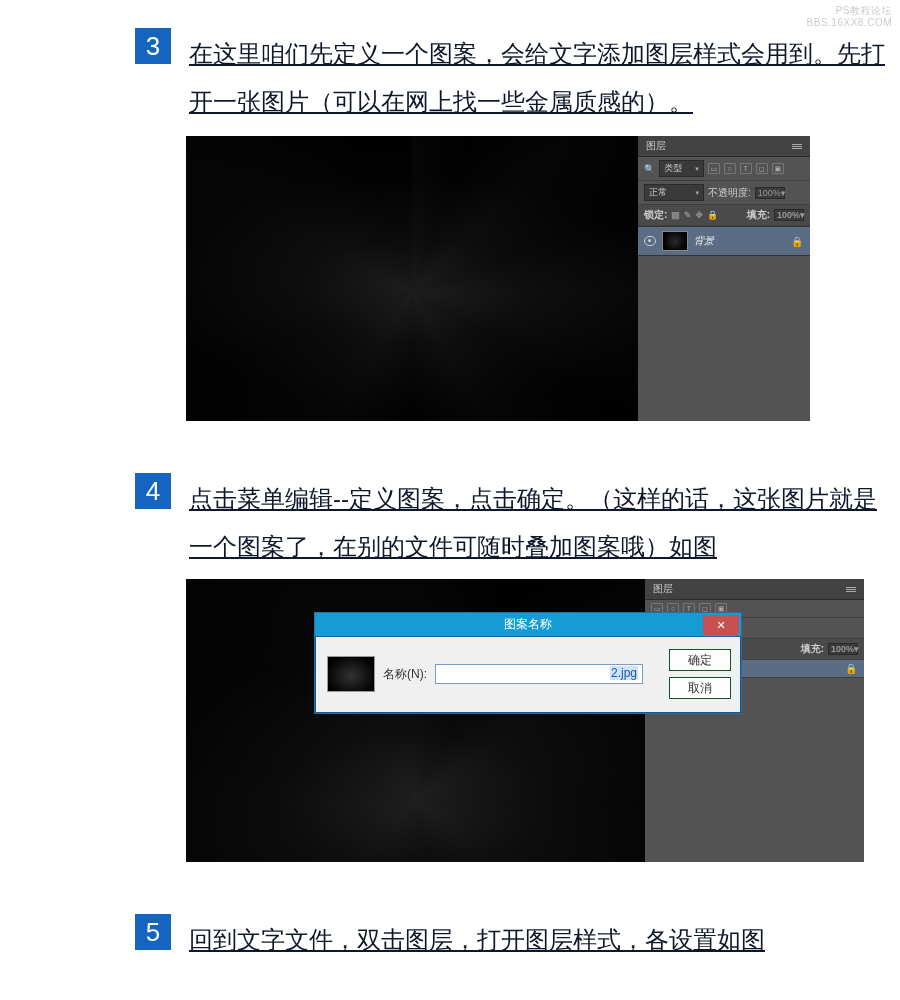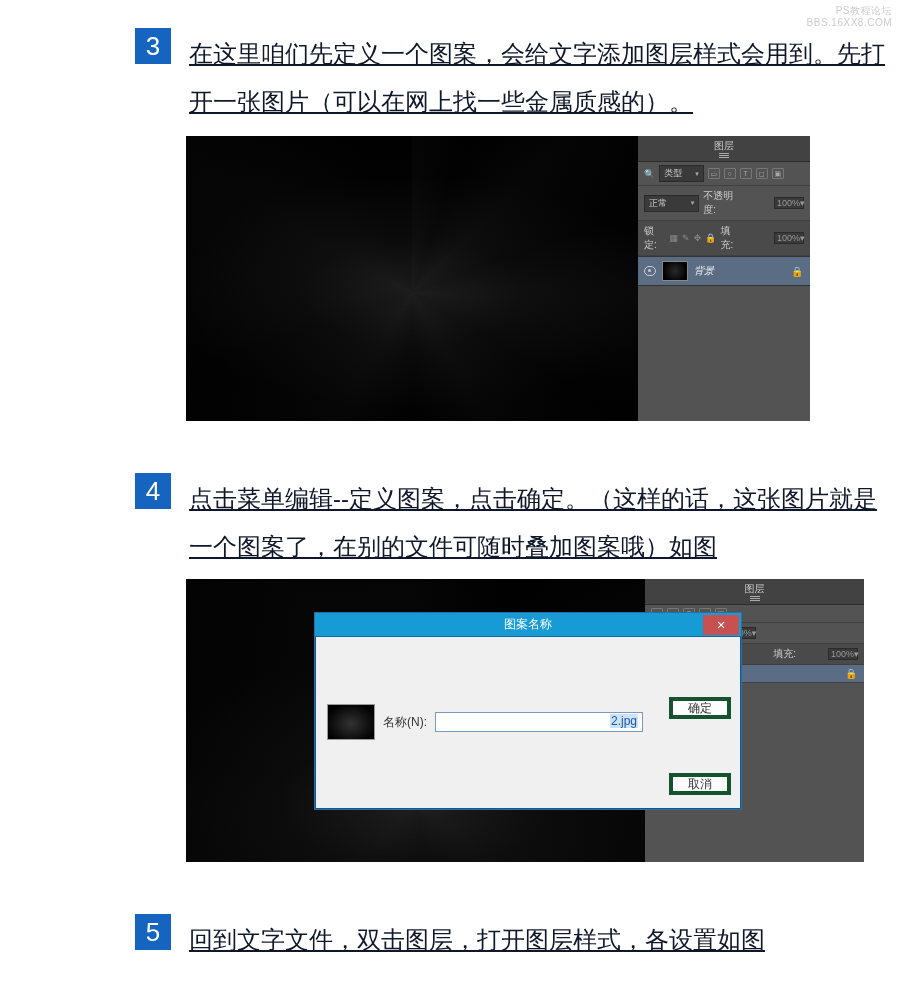--- a/index.html
+++ b/index.html
@@ -71,43 +71,42 @@
     font-size: 10px;
     color: #ccc;
   }
   .lp-tab {
     background: #424242;
     padding: 3px 8px;
     border-bottom: 1px solid #2b2b2b;
     display: flex;
     justify-content: space-between;
     align-items: center;
-    flex-direction: column;
   }
   .lp-menu-lines{ display:flex; flex-direction:column; gap:1px;}
   .lp-menu-lines span{ width:10px; height:1px; background:#aaa;}
   .lp-row {
     display: flex;
     align-items: center;
     padding: 3px 6px;
     gap: 4px;
     border-bottom: 1px solid #404040;
   }
   .lp-select {
     background: #3a3a3a;
     border: 1px solid #2a2a2a;
     padding: 1px 4px;
     font-size: 9px;
     color: #ccc;
     display:flex; align-items:center; gap:13px;
   }
   .lp-select .tri{ font-size:7px; color:#aaa;}
   .mini-icon{ width:12px; height:11px; border:1px solid #777; border-radius:1px; display:flex; align-items:center; justify-content:center; font-size:7px; color:#aaa;}
-  .lp-val{ width:30px; background:#3a3a3a; border:1px solid #2a2a2a; font-size:9px; padding:0 2px; color:#999; display:flex; justify-content:space-between;margin-left:28px;}
-  .lp-lock-row{ background:#4a4a4a; }
+  .lp-val{ width:30px; background:#3a3a3a; border:1px solid #2a2a2a; font-size:9px; padding:0 2px; color:#999; display:flex; justify-content:space-between;}
+  .lp-lock-row{ background:#4a4a4a;font-weight:bold; }
   .lp-lock-ico{ font-size:9px; color:#888;}
   .layer-item {
     display:flex; align-items:center;
     background:#5a6d85;
     padding:4px 6px;
     gap:6px;
     border-top:1px solid #333;
     border-bottom:1px solid #333;
   }
   .eye{ width:12px; height:10px; position:relative;}
@@ -180,23 +179,23 @@
     border:1px solid #7a9ac0;
     background:#fff;
     font-size:12px; color:#1a5aa6;
     padding:1px 4px;
   }
   .dlg-input span{ background:#cfe3f8; padding:0 1px;}
   .dlg-btns{ display:flex; flex-direction:column; gap:6px; margin-left:auto;}
   .dlg-btn{
     width:62px; height:22px;
     background:#fdfdfd;
-    border:4px solid #14532d;
+    border:1px solid #14532d;
     font-size:12px; color:#333;
-    display:flex; align-items:center; justify-content:center;margin-top:48px;
+    display:flex; align-items:center; justify-content:center;
   }
   .rpanel .lp-row{ border-bottom:1px solid #404040;}
   .rpanel .lp-lock-row{ background:#4a4a4a;}
   .sp3{ margin-top:28px;}
   .sp4{ margin-top:52px;}
   .sp5{ margin-top:52px;}
 </style>
 </head>
 <body>
 

